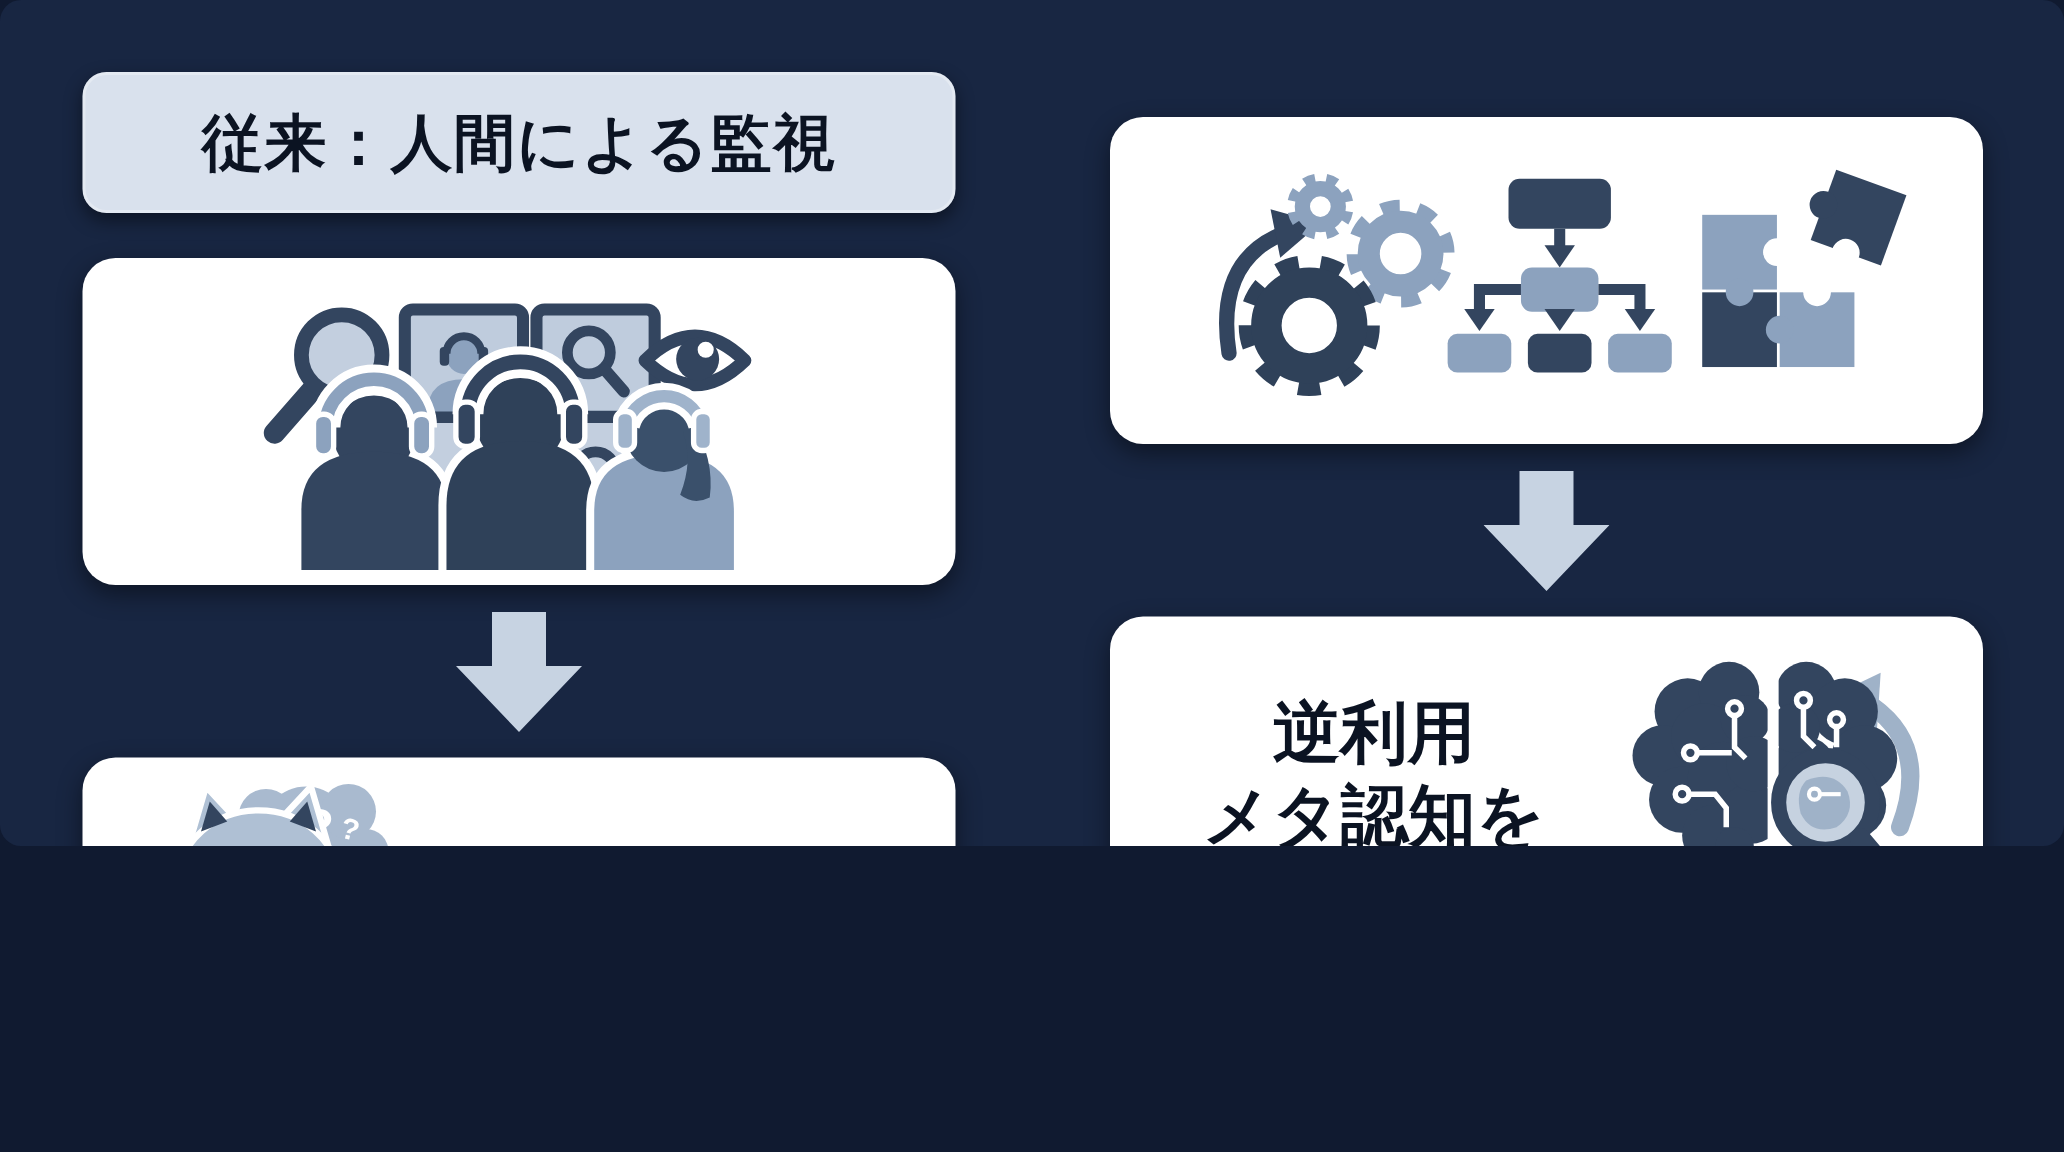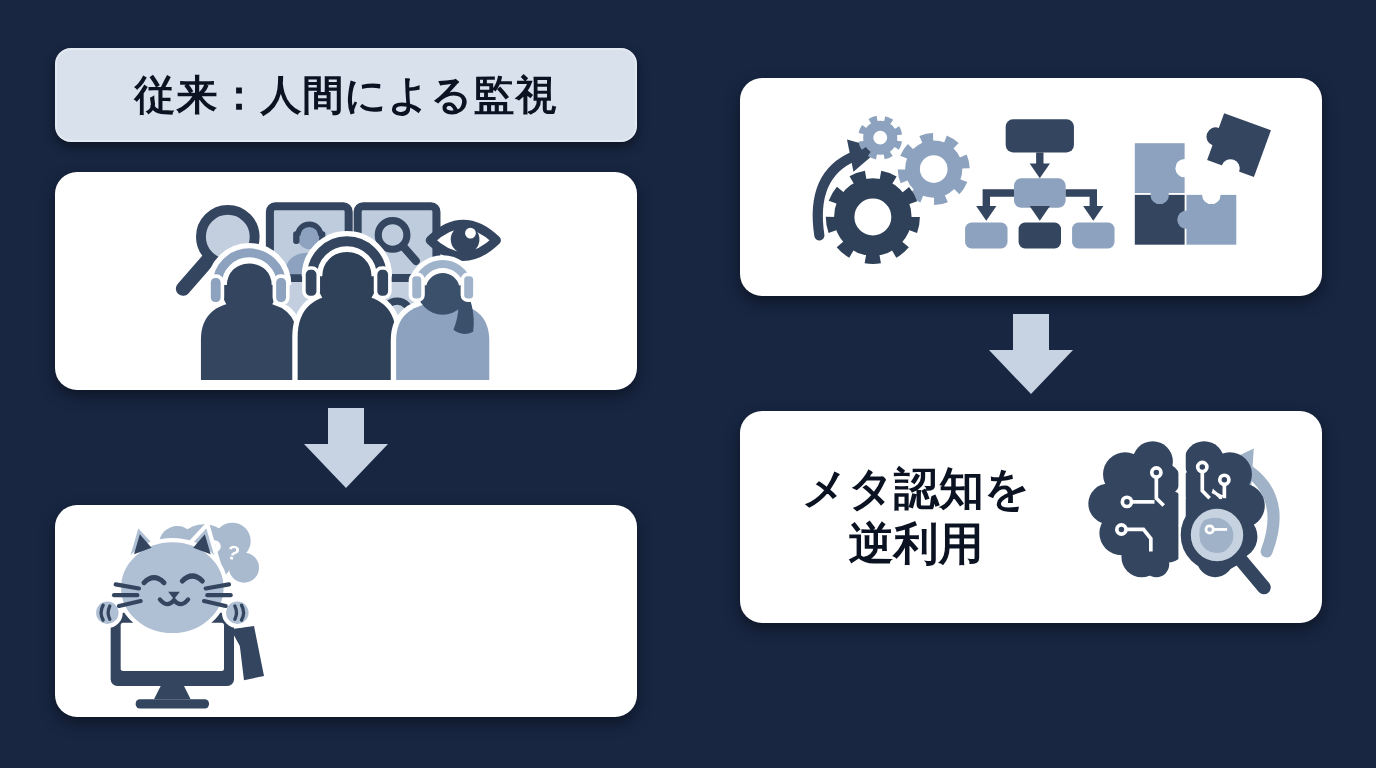--- a/index.html
+++ b/index.html
@@ -1,18 +1,19 @@
 <!DOCTYPE html>
 <html><head>
 <meta charset="utf-8">
 <style>
   html,body{margin:0;padding:0;background:#101a30;}
   .canvas{
-    position:relative;width:1376px;height:768px;background:#182642;overflow:hidden;
+    position:relative;width:1376px;height:564px;background:#182642;overflow:hidden;
     font-family:"Liberation Sans","DejaVu Sans",sans-serif;
+    border-radius:14px;
   }
   .column{position:absolute;top:48px;width:582px;display:flex;flex-direction:column;align-items:center;}
   .column.left{left:55px}
   .column.right{left:740px}
   .pill{
     width:100%;height:94px;background:#D9E1ED;border-radius:16px;
     display:flex;align-items:center;justify-content:center;box-sizing:border-box;
     box-shadow:0 5px 12px rgba(0,0,0,.45), inset 0 0 0 2px rgba(255,255,255,.3);
   }
   .pill span{font-size:41px;font-weight:800;color:#0B1322;letter-spacing:1px;white-space:nowrap;}
@@ -245,22 +246,22 @@
     </div>
 
     <div class="arrowwrap">
       <svg width="84" height="80" viewBox="0 0 84 80">
         <polygon points="24,0 60,0 60,36 84,36 42,80 0,36 24,36" fill="#C7D3E2"></polygon>
       </svg>
     </div>
 
     <div class="card bottom">
       <div class="result-label">
+        <div>逆利用</div>
         <div>メタ認知を</div>
-        <div>逆利用</div>
       </div>
       <svg class="illu" width="230" height="193" viewBox="0 0 250 210">
 
         <g>
           <path d="M 216,142 Q 238,84 196,54" fill="none" stroke="#9FB2C8" stroke-width="13" stroke-linecap="round"></path>
           <polygon points="202,30 164,48 199,76" fill="#9FB2C8"></polygon>
         </g>
 
         <g fill="#33455F">
           <circle cx="62" cy="58" r="24"></circle>

